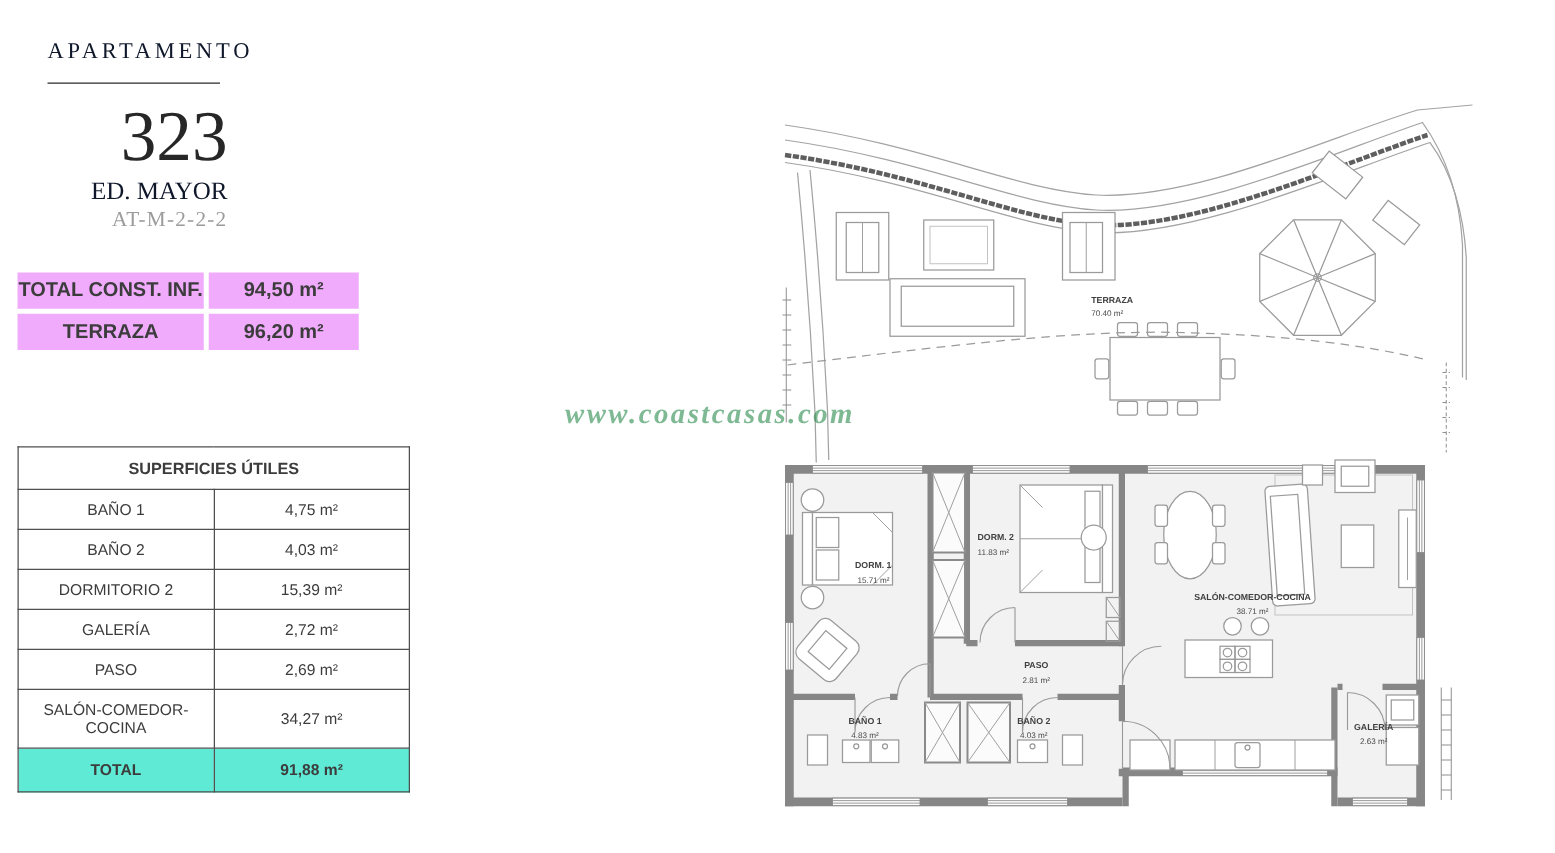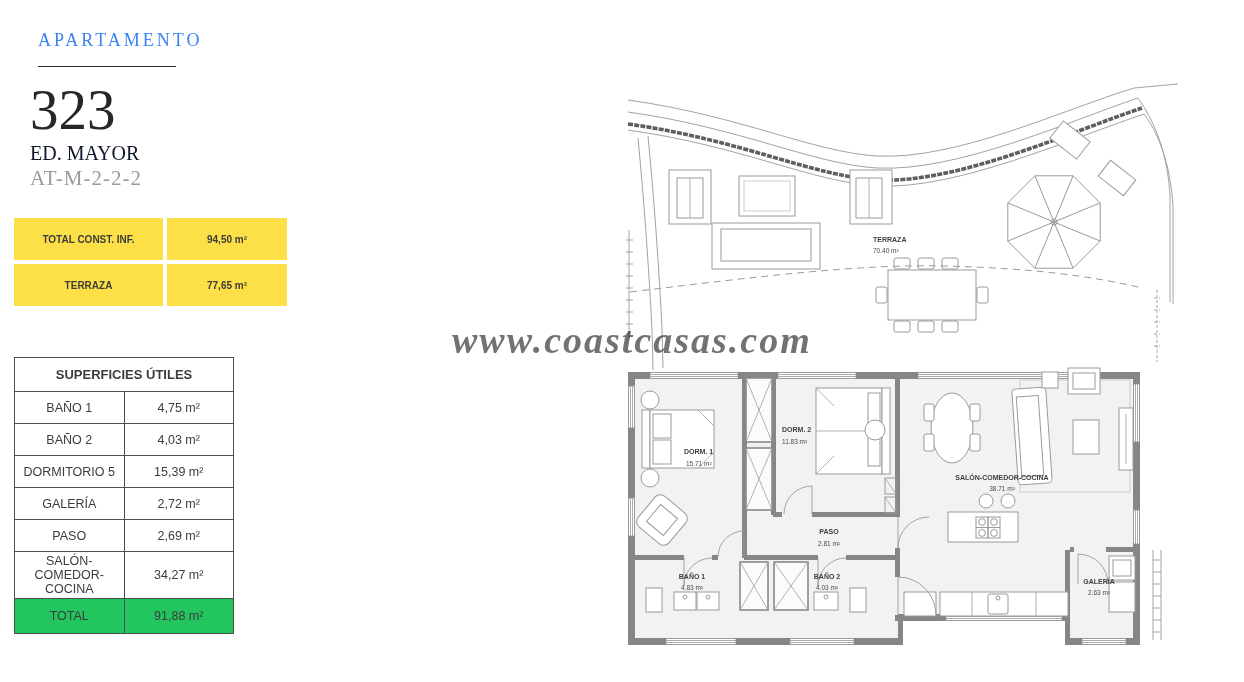--- a/index.html
+++ b/index.html
@@ -3,39 +3,39 @@
 <meta charset="utf-8">
 <style>
   html,body{margin:0;padding:0;}
   body{
     width:1244px;height:682px;position:relative;overflow:hidden;
     background:#ffffff;font-family:"Liberation Sans",sans-serif;color:#3e3e3e;
   }
   
   .panel{position:absolute;left:0;top:0;width:300px;height:682px;}
   .brand{position:absolute;left:38px;top:30px;}
-  .brand-title{font-family:"Liberation Serif",serif;font-size:18px;letter-spacing:3px;color:#3b82f6;}
+  .brand-title{font-family:"Liberation Serif",serif;font-size:18px;letter-spacing:3px;color:#0f172a;}
   .brand-rule{width:138px;border-top:1.6px solid #2b2b2b;margin-top:15px;}
-  .apt{position:absolute;left:30px;top:80px;width:152px;text-align:left;font-family:"Liberation Serif",serif;}
+  .apt{position:absolute;left:30px;top:80px;width:152px;text-align:right;font-family:"Liberation Serif",serif;}
   .apt-number{font-size:57px;line-height:1.05;color:#272727;}
   .apt-building{font-size:20px;margin-top:2px;color:#0f172a;}
-  .apt-code{font-size:21px;color:#9b9b9b;letter-spacing:1px;margin-top:1px;}
+  .apt-code{font-size:17px;color:#9b9b9b;letter-spacing:1px;margin-top:1px;}
   .summary{position:absolute;left:14px;top:218px;width:273px;}
   .summary-row{display:flex;margin-bottom:4px;}
-  .summary-cell{background:#fde047;height:42px;display:flex;align-items:center;justify-content:center;
-    font-weight:bold;font-size:10px;color:#3c3c3c;}
+  .summary-cell{background:#f0abfc;height:29px;display:flex;align-items:center;justify-content:center;
+    font-weight:bold;font-size:16px;color:#3c3c3c;}
   .summary-label{width:149px;margin-right:4px;}
   .summary-value{flex:1;}
-  table.surfaces{position:absolute;left:14px;top:357px;width:220px;border-collapse:collapse;
+  table.surfaces{position:absolute;left:14px;top:357px;width:314px;border-collapse:collapse;
     font-size:12.5px;color:#3c3c3c;table-layout:fixed;}
   table.surfaces td,table.surfaces th{border:1.6px solid #4f4f4f;text-align:center;padding:2px 6px;}
   table.surfaces th{height:29px;font-size:13px;}
   table.surfaces td{height:27px;}
   tr.salon-row td{height:42px;}
-  tr.total-row td{background:#22c55e;font-weight:normal;height:30px;}
+  tr.total-row td{background:#5eead4;font-weight:bold;height:30px;}
   td.val{width:122px;}
   
   .plan{position:absolute;left:622px;top:80px;width:620px;height:600px;}
   .rm{font:700 7px "Liberation Sans",sans-serif;fill:#3f3f3f;}
   .ra{font:400 6.5px "Liberation Sans",sans-serif;fill:#4a4a4a;}
   .wall{stroke:#868686;stroke-width:7;fill:none;}
   .wall5{stroke:#868686;stroke-width:5;fill:none;}
   .road{stroke:#a3a3a3;stroke-width:1;fill:none;}
   .band{stroke:#5e5e5e;stroke-width:3.6;fill:none;stroke-dasharray:5 1.2;}
   .furn{stroke:#9a9a9a;stroke-width:1;fill:#ffffff;}
@@ -44,21 +44,21 @@
   .win{fill:#ffffff;stroke:#8a8a8a;stroke-width:.7;}
   .wln{stroke:#8a8a8a;stroke-width:.7;}
   .door{stroke:#9a9a9a;stroke-width:.9;fill:none;}
   .dash{stroke:#9a9a9a;stroke-width:1;fill:none;stroke-dasharray:7 5;}
   .xbox{fill:#fbfbfb;stroke:#8a8a8a;stroke-width:1.6;}
   .xln{stroke:#9f9f9f;stroke-width:.8;}
   .tick{stroke:#8f8f8f;stroke-width:.8;fill:none;}
   
   .watermark{position:absolute;left:452px;top:318px;z-index:5;
     font-family:"Liberation Serif",serif;font-style:italic;font-weight:bold;
-    font-size:38px;letter-spacing:2px;color:#000000;opacity:.55;pointer-events:none;}
+    font-size:23px;letter-spacing:2px;color:#15803d;opacity:.55;pointer-events:none;}
 </style>
 </head>
 <body>
 
 <div class="panel">
   <div class="brand">
     <div class="brand-title">APARTAMENTO</div>
     <div class="brand-rule"></div>
   </div>
   <div class="apt">
@@ -67,39 +67,39 @@
     <div class="apt-code">AT-M-2-2-2</div>
   </div>
 
   <div class="summary">
     <div class="summary-row">
       <div class="summary-cell summary-label">TOTAL CONST. INF.</div>
       <div class="summary-cell summary-value">94,50 m²</div>
     </div>
     <div class="summary-row">
       <div class="summary-cell summary-label">TERRAZA</div>
-      <div class="summary-cell summary-value">77,65 m²</div>
+      <div class="summary-cell summary-value">96,20 m²</div>
     </div>
   </div>
 
   <table class="surfaces">
     <tbody>
         <tr>
       <th colspan="2">SUPERFICIES ÚTILES</th>
     </tr>
     <tr>
       <td>BAÑO 1</td>
       <td class="val">4,75 m²</td>
     </tr>
     <tr>
       <td>BAÑO 2</td>
       <td class="val">4,03 m²</td>
     </tr>
     <tr>
-      <td>DORMITORIO 5</td>
+      <td>DORMITORIO 2</td>
       <td class="val">15,39 m²</td>
     </tr>
     <tr>
       <td>GALERÍA</td>
       <td class="val">2,72 m²</td>
     </tr>
     <tr>
       <td>PASO</td>
       <td class="val">2,69 m²</td>
     </tr>

